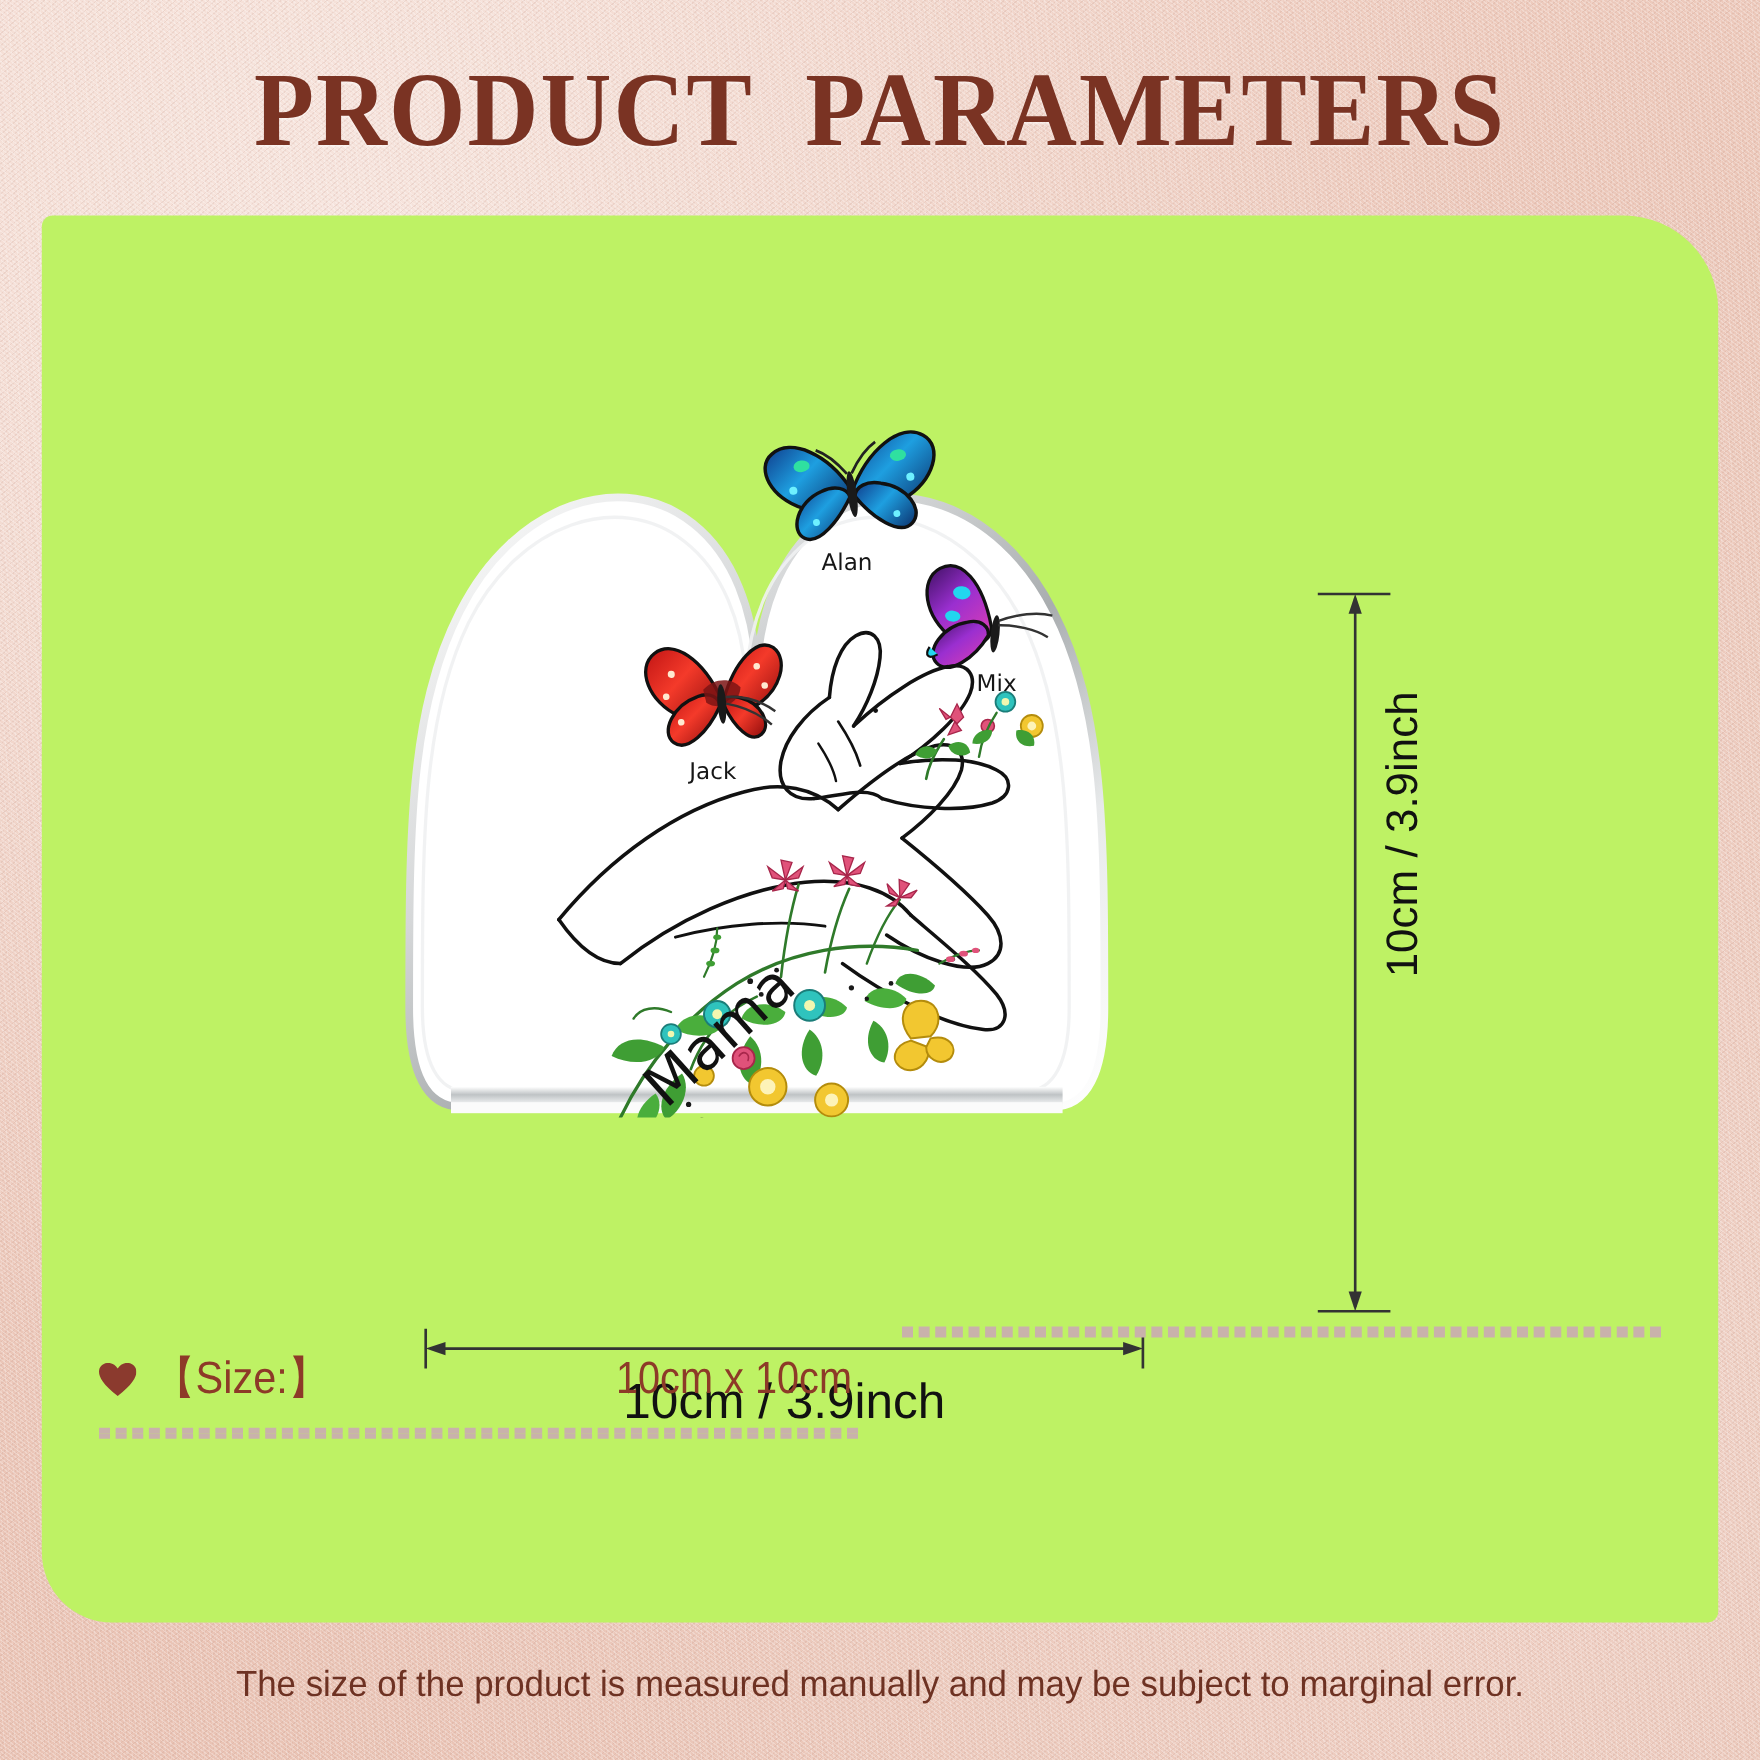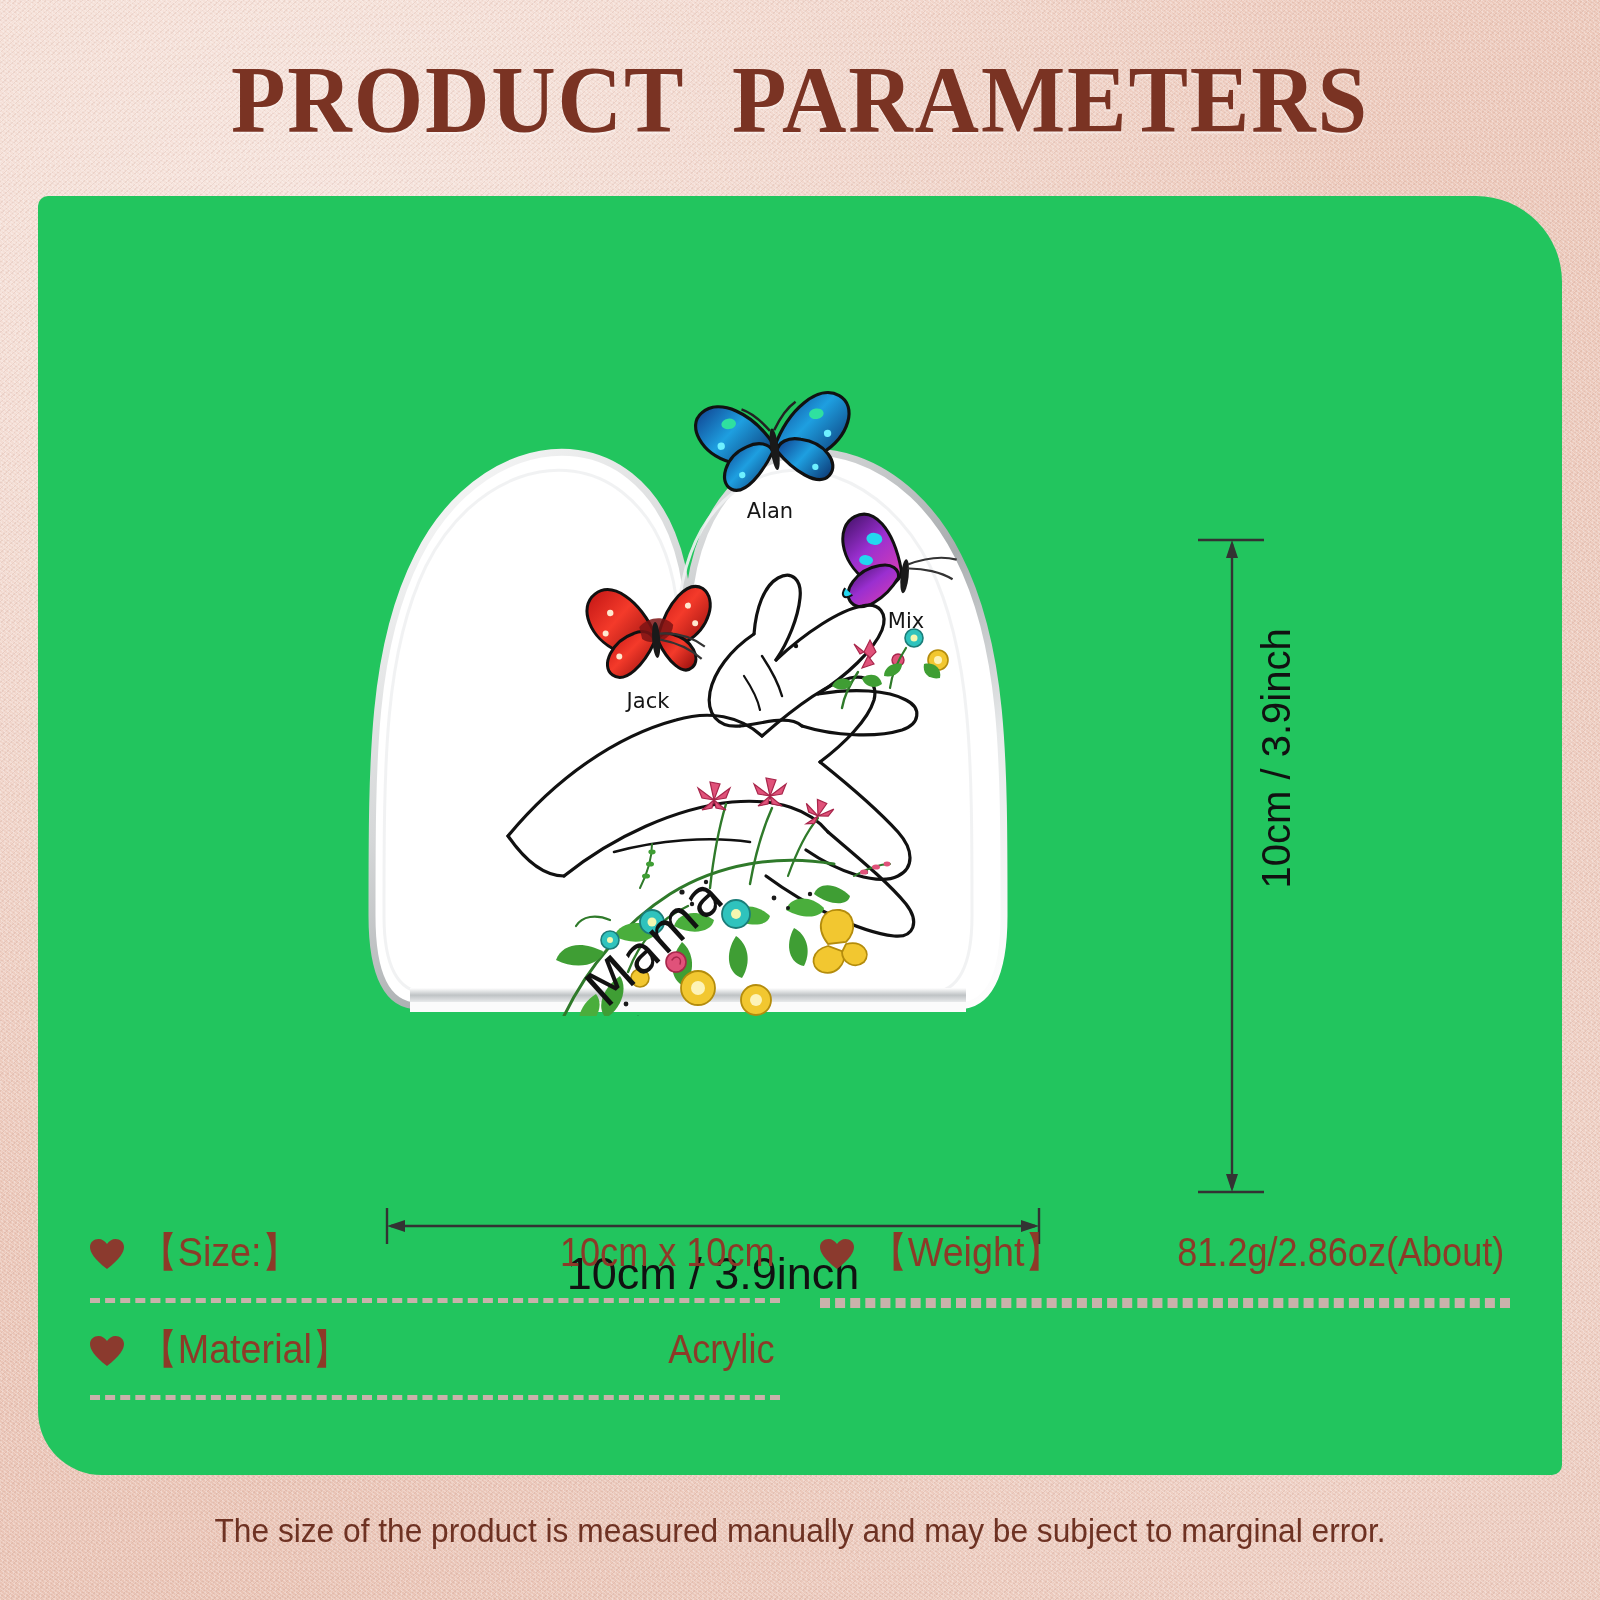--- a/index.html
+++ b/index.html
@@ -36,21 +36,21 @@
     letter-spacing:2px;
     color:#7a3323;
     transform:scaleX(.93);
     text-shadow:0 2px 2px rgba(255,255,255,.55);
     white-space:pre;
   }
 
   
   #card{
     position:absolute;left:38px;top:196px;width:1524px;height:1279px;
-    background:#22c55e;
+    background:#bef264;
     border-radius:10px 86px 10px 64px;
   }
 
   
   #stage{position:absolute;left:0;top:0;width:1524px;height:940px;}
 
   
   #heart-wrap{position:absolute;left:320px;top:120px;width:660px;height:700px;}
   #heart-wrap svg{display:block;width:100%;height:100%;}
 
@@ -398,37 +398,23 @@
 
     <div class="spec-col">
       <div class="spec-row">
         <svg class="heart-bullet" viewBox="0 0 34 31">
           <path d="M17 30 C 4 20 0 13 0 8 C 0 3 4 0 8.5 0 C 12 0 15 2 17 5 C 19 2 22 0 25.5 0 C 30 0 34 3 34 8 C 34 13 30 20 17 30 Z" fill="#8b3a2e"></path>
         </svg>
         <span class="spec-label">【Size:】</span>
         <span class="spec-value">10cm x 10cm</span>
       </div>
       <div class="dashed"></div>
-      <div class="spec-row">
-        <svg class="heart-bullet" viewBox="0 0 34 31">
-          <path d="M17 30 C 4 20 0 13 0 8 C 0 3 4 0 8.5 0 C 12 0 15 2 17 5 C 19 2 22 0 25.5 0 C 30 0 34 3 34 8 C 34 13 30 20 17 30 Z" fill="#8b3a2e"></path>
-        </svg>
-        <span class="spec-label">【Material】</span>
-        <span class="spec-value">Acrylic</span>
-      </div>
       <div class="dashed"></div>
     </div>
 
     <div class="spec-col">
-      <div class="spec-row">
-        <svg class="heart-bullet" viewBox="0 0 34 31">
-          <path d="M17 30 C 4 20 0 13 0 8 C 0 3 4 0 8.5 0 C 12 0 15 2 17 5 C 19 2 22 0 25.5 0 C 30 0 34 3 34 8 C 34 13 30 20 17 30 Z" fill="#8b3a2e"></path>
-        </svg>
-        <span class="spec-label">【Weight】</span>
-        <span class="spec-value">81.2g/2.86oz(About)</span>
-      </div>
       <div class="dashed"></div>
       <div class="dashed"></div>
     </div>
   </div>
 </div>
 
 <div id="footnote">The size of the product is measured manually and may be subject to marginal error.</div>
 
 </body></html>

